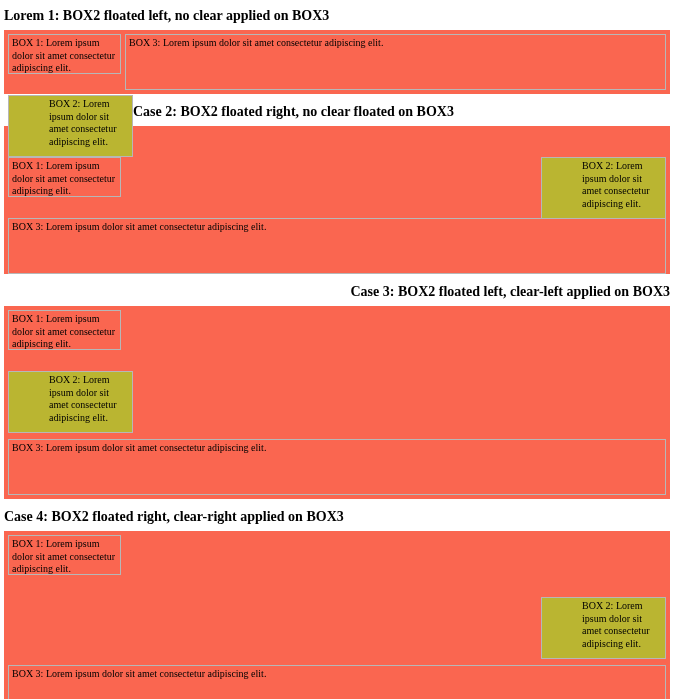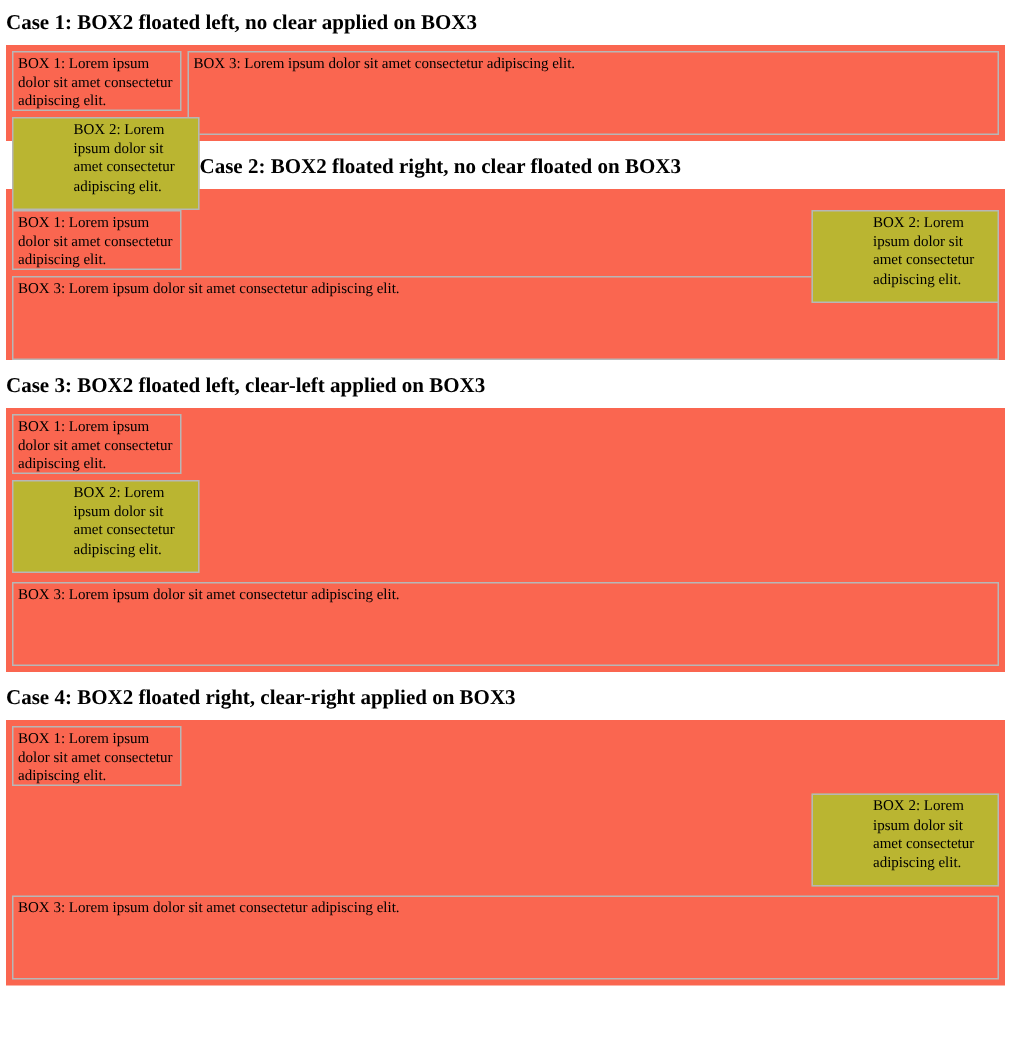--- a/index.html
+++ b/index.html
@@ -27,21 +27,21 @@
     font-size: 10px;
     line-height: 1.25;
     padding: 2px 3px;
     border: 1px solid #b7b7b7;
   }
   .box1 {
     width: 113px;
     height: 40px;
     float: left;
     clear: left;
-    margin-bottom: 4px;
+    margin-bottom: 21px;
   }
   .box2 {
     width: 125px;
     height: 62px;
     background: #bab531;
     padding-left: 40px;
   }
   .box3 {
     height: 56px;
   }
@@ -61,35 +61,35 @@
   .c3 .box3 { clear: left; }
 
   
   .c4 .box2 { float: right; margin-bottom: 6px; }
   .c4 .box3 { clear: both; }
   .spacer-c4 { clear: left; height: 1px; }
 </style>
 </head>
 <body>
 
-<h3 class="case-title">Case 1: BOX2 floated left, no clear applied on BOX3</h3>
+<h3 class="case-title">Lorem 1: BOX2 floated left, no clear applied on BOX3</h3>
 <div class="container c1">
   <div class="box box1">BOX 1: Lorem ipsum dolor sit amet consectetur adipiscing elit.</div>
   <div class="box box2">BOX 2: Lorem ipsum dolor sit amet consectetur adipiscing elit.</div>
   <div class="box box3">BOX 3: Lorem ipsum dolor sit amet consectetur adipiscing elit.</div>
 </div>
 
 <h3 class="case-title" style="margin-left:113px;">Case 2: BOX2 floated right, no clear floated on BOX3</h3>
 <div class="container c2">
   <div class="box box1">BOX 1: Lorem ipsum dolor sit amet consectetur adipiscing elit.</div>
   <div class="box box2">BOX 2: Lorem ipsum dolor sit amet consectetur adipiscing elit.</div>
   <div class="box box3">BOX 3: Lorem ipsum dolor sit amet consectetur adipiscing elit.</div>
 </div>
 
-<h3 class="case-title" style="clear:both;">Case 3: BOX2 floated left, clear-left applied on BOX3</h3>
+<h3 class="case-title" style="clear:both;text-align:right;">Case 3: BOX2 floated left, clear-left applied on BOX3</h3>
 <div class="container c3 overflow-auto">
   <div class="box box1">BOX 1: Lorem ipsum dolor sit amet consectetur adipiscing elit.</div>
   <div class="box box2">BOX 2: Lorem ipsum dolor sit amet consectetur adipiscing elit.</div>
   <div class="box box3">BOX 3: Lorem ipsum dolor sit amet consectetur adipiscing elit.</div>
 </div>
 
 <h3 class="case-title">Case 4: BOX2 floated right, clear-right applied on BOX3</h3>
 <div class="container c4 overflow-auto">
   <div class="box box1">BOX 1: Lorem ipsum dolor sit amet consectetur adipiscing elit.</div>
   <div class="spacer-c4"></div>

